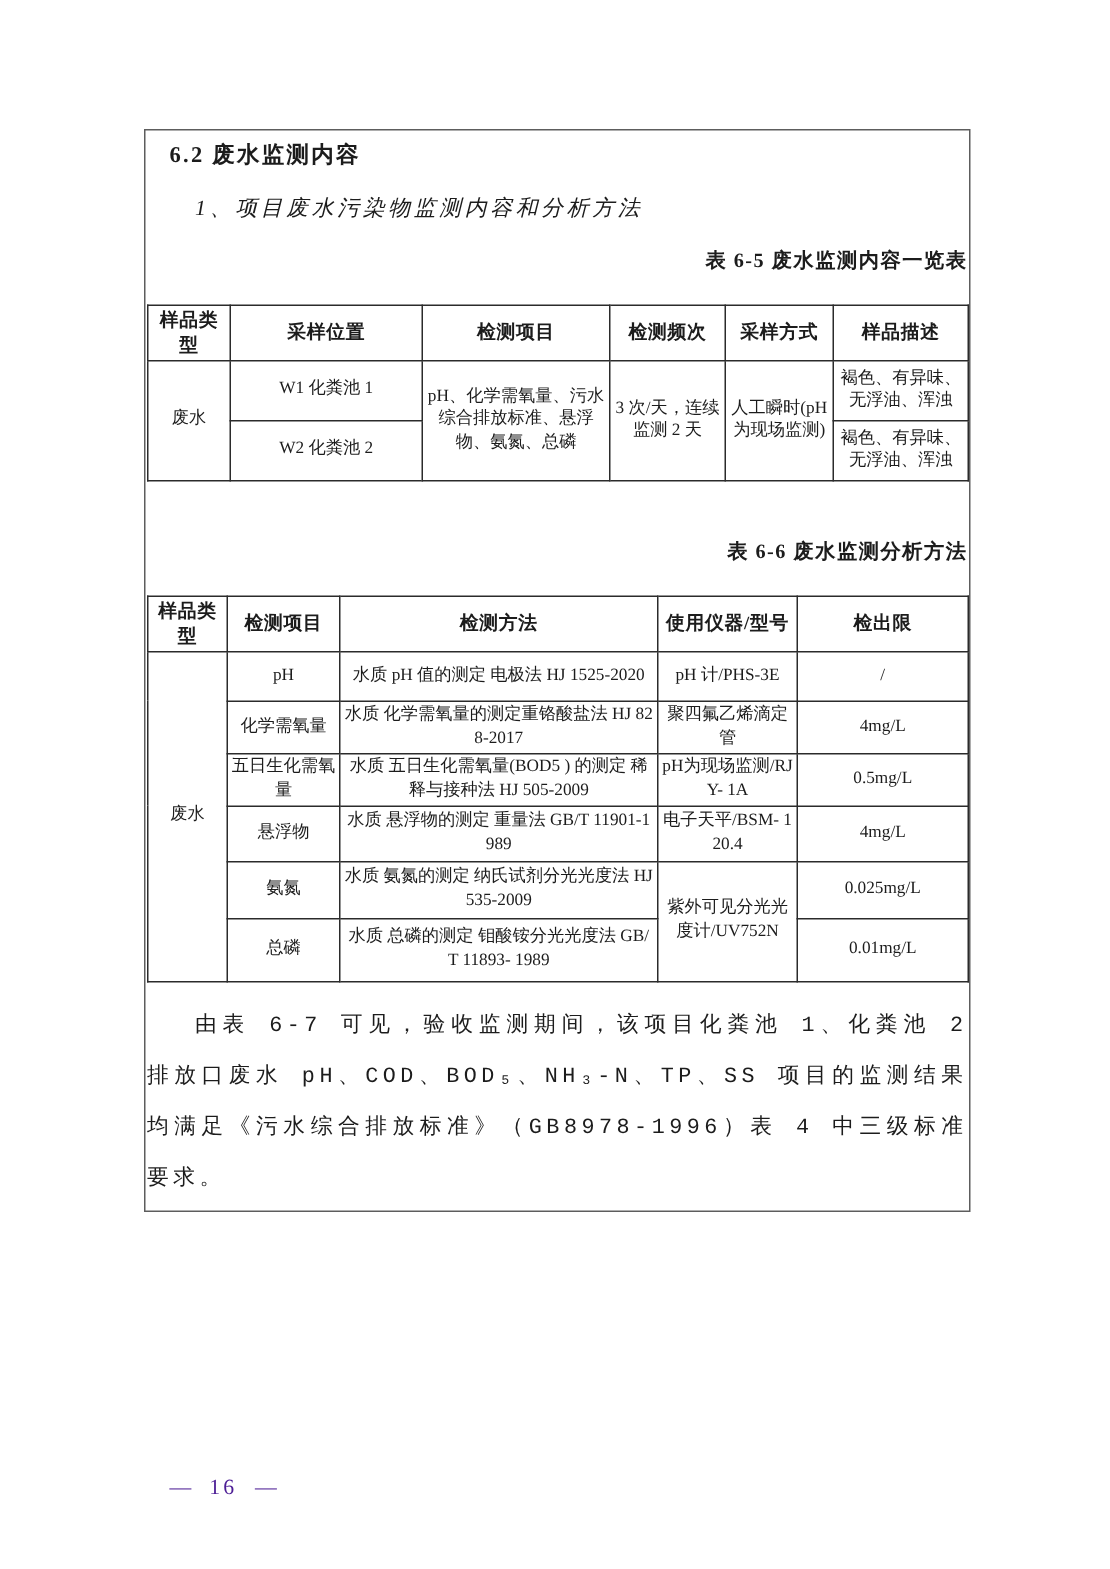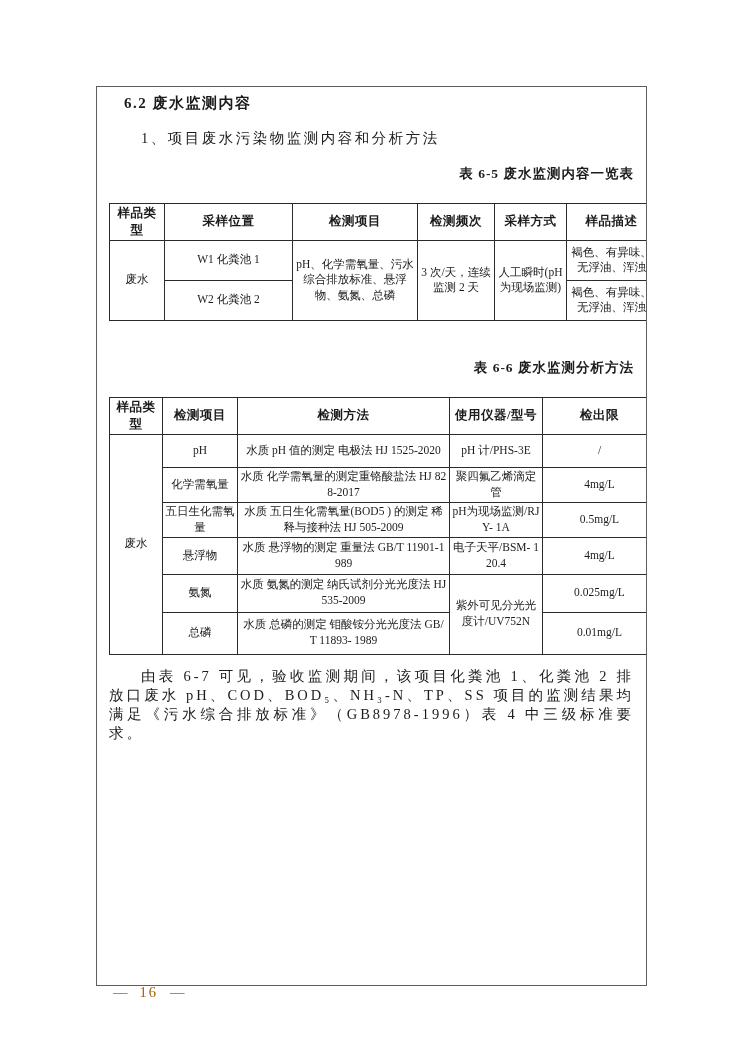--- a/index.html
+++ b/index.html
@@ -14,37 +14,38 @@
     width: 740px;
     height: 1046px;
     background: #ffffff;
     overflow: hidden;
   }
   .frame {
     position: absolute;
     left: 96px;
     top: 86px;
     width: 551px;
-    height: 900px;
+    height: 722px;
     border: 1px solid #5d5d5d;
     box-sizing: border-box;
-    padding: 0 12px;
+    padding: 0 1px;
     overflow: hidden;
   }
   .sec-heading {
     font-weight: bold;
     font-size: 15px;
     letter-spacing: 1.5px;
     margin: 7px 0 0 15px;
   }
   .item-heading {
     font-size: 14.5px;
     letter-spacing: 2.5px;
     margin-top: 16px;
     text-indent: 32px;
+    font-style: italic;
   }
   .tbl-caption {
     text-align: right;
     font-weight: bold;
     font-size: 13.5px;
     letter-spacing: 1px;
     margin-top: 17px;
   }
   .gap66 { margin-top: 38px; }
   table {
@@ -69,30 +70,31 @@
   }
   .item2 { margin-top: 24px; }
   .para {
     font-size: 14.5px;
     letter-spacing: 2.2px;
     margin-top: 13px;
     text-indent: 32px;
   }
   .para-justified {
     text-align: justify;
-    line-height: 19px;
+    line-height: 34px;
     letter-spacing: 3px;
     margin-top: 12px;
+    font-family: Liberation Mono, monospace;
   }
   .footer {
     position: absolute;
     left: 113px;
     top: 984px;
     font-size: 14.5px;
-    color: #a16207;
+    color: #4c1d95;
   }
   .footer .pn { margin: 0 12px; letter-spacing: 2px; }
 </style>
 </head>
 <body>
 
 <div class="page">
   <div class="frame">
 
     <div class="sec-heading">6.2 废水监测内容</div>

